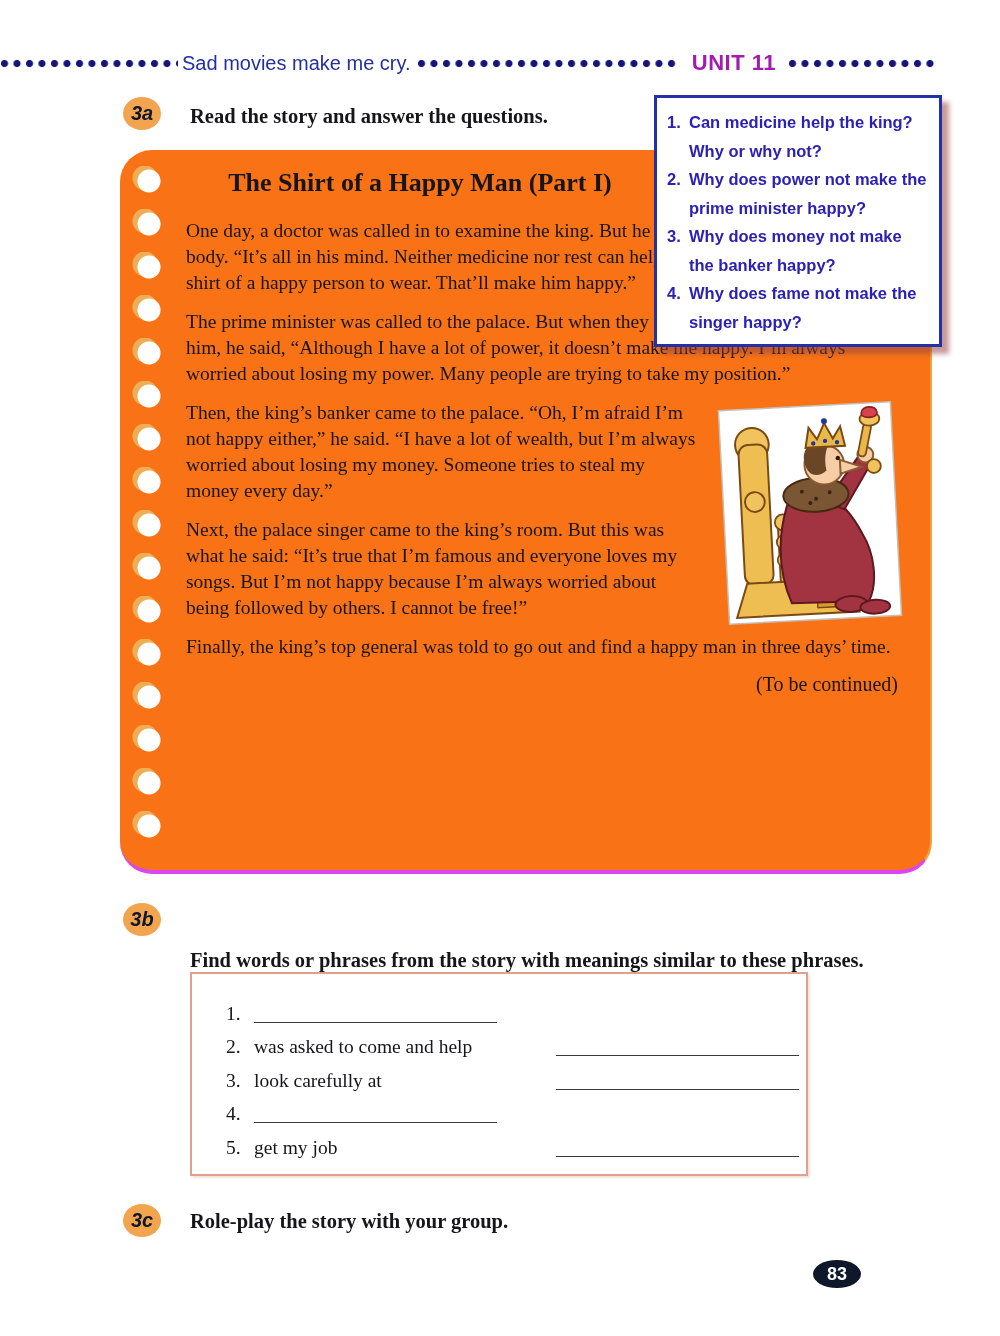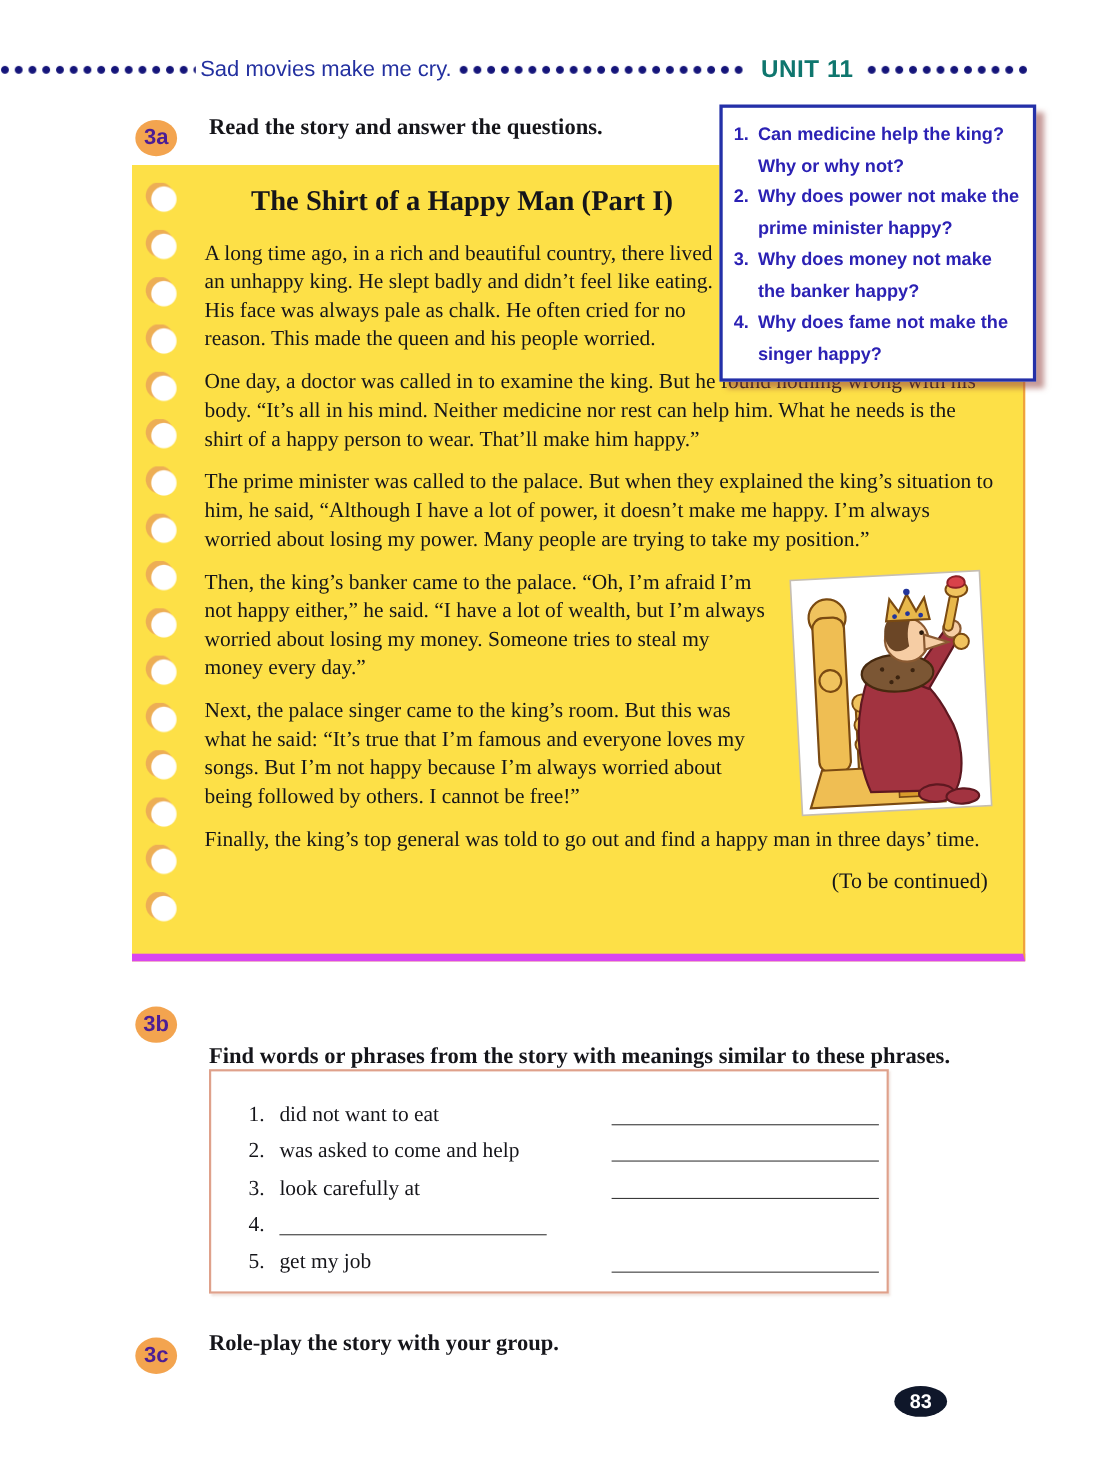--- a/index.html
+++ b/index.html
@@ -11,39 +11,39 @@
   .header{position:absolute;left:0;top:50px;width:936px;height:26px;
     display:flex;align-items:center;}
   .dots{height:9px;background-image:radial-gradient(circle at 4.5px 4.5px,#15157A 3.1px,transparent 4px);
     background-size:12.5px 9px;background-repeat:repeat-x;background-position:left center;}
   .dots-left{width:178px;}
   .dots-mid{flex:1;}
   .dots-right{width:148px;}
   .lesson-title{font-family:"Liberation Sans",sans-serif;font-size:20px;color:#2330A0;
     margin:0 6px 0 4px;white-space:nowrap;}
   .unit-label{font-family:"Liberation Sans",sans-serif;font-size:22px;font-weight:bold;
-    color:#0f766e;letter-spacing:.5px;margin:0 12px;white-space:nowrap;}
+    color:#a21caf;letter-spacing:.5px;margin:0 12px;white-space:nowrap;}
   
   .badge{position:absolute;width:38px;height:33px;border-radius:50%;background:#F3A44F;
     display:flex;align-items:center;justify-content:center;
-    font-family:"Liberation Sans",sans-serif;font-weight:bold;
-    font-size:20px;color:#4c1d95;margin-top:12px;}
+    font-family:"Liberation Sans",sans-serif;font-weight:bold;font-style:italic;
+    font-size:20px;color:#0f172a;}
   .instruction{position:absolute;left:190px;font-weight:bold;font-size:20.5px;line-height:1.5;}
   
   .qbox{position:absolute;left:654px;top:95px;width:288px;box-sizing:border-box;
     background:#ffffff;border:3px solid #2430A8;padding:10px 8px 8px 10px;
     box-shadow:7px 7px 5px rgba(150,70,65,.55);z-index:5;}
   .qrow{display:flex;font-family:"Liberation Sans",sans-serif;font-weight:bold;
     font-size:16.5px;line-height:1.73;color:#2B21B4;}
   .qnum{flex:none;width:22px;}
   .qtext{flex:1;}
   
   .panel{position:absolute;left:120px;top:150px;width:812px;height:724px;box-sizing:border-box;
-    background:#fde047;border-right:2px solid #F0A23C;border-bottom:7px solid #d946ef;
-    padding:16px 26px 8px 66px;z-index:1;}
+    background:#f97316;border-right:2px solid #F0A23C;border-bottom:4px solid #d946ef;
+    padding:16px 26px 8px 66px;z-index:1;border-radius:32px;}
   .holes{position:absolute;left:10px;top:16px;bottom:16px;width:36px;
     background-image:
       radial-gradient(circle at 19px 15px,#ffffff 11px,transparent 12px),
       radial-gradient(circle at 15px 12px,#EDAE55 12px,transparent 13px);
     background-size:36px 43px;background-repeat:repeat-y;}
   .story-narrow{width:468px;}
   .story-title{width:468px;text-align:center;font-weight:bold;font-size:26px;
     margin:2px 0 20px 0;}
   .panel p{margin:0 0 13px 0;font-size:19.5px;line-height:26px;}
   .king-fig{float:right;width:188px;height:228px;margin:0 0 6px 14px;}
@@ -93,21 +93,20 @@
     <span class="qnum">4.</span>
     <span class="qtext">Why does fame not make the singer happy?</span>
   </div>
 </div>
 
 <div class="panel">
   <div class="holes"></div>
 
   <div class="story-title">The Shirt of a Happy Man (Part I)</div>
 
-  <p class="story-narrow">A long time ago, in a rich and beautiful country, there lived an unhappy king. He slept badly and didn’t feel like eating. His face was always pale as chalk. He often cried for no reason. This made the queen and his people worried.</p>
   <p>One day, a doctor was called in to examine the king. But he found nothing wrong with his body. “It’s all in his mind. Neither medicine nor rest can help him. What he needs is the shirt of a happy person to wear. That’ll make him happy.”</p>
   <p>The prime minister was called to the palace. But when they explained the king’s situation to him, he said, “Although I have a lot of power, it doesn’t make me happy. I’m always worried about losing my power. Many people are trying to take my position.”</p>
 
   <div class="king-fig">
     <svg viewBox="0 0 190 230" width="188" height="228">
       <g transform="rotate(-3 95 115)">
         <rect x="8" y="6" width="174" height="216" fill="#ffffff" stroke="#c6beb2" stroke-width="1.5"></rect>
 
         <circle cx="40" cy="42" r="17" fill="#F0C35E" stroke="#7a4a12" stroke-width="2"></circle>
         <rect x="26" y="42" width="29" height="142" rx="10" fill="#EFBE53" stroke="#7a4a12" stroke-width="2"></rect>
@@ -160,21 +159,20 @@
 
   <div class="continued">(To be continued)</div>
 </div>
 
 <div class="badge" style="left:123px;top:903px;">3b</div>
 <div class="instruction" style="top:901px;width:715px;margin-top:44px;">Find words or phrases from the story with meanings similar to these phrases.</div>
 
 <div class="mbox">
   <div class="mrow">
     <span class="mnum">1.</span>
-    <span class="mtext">did not want to eat</span>
     <span class="blank"></span>
   </div>
   <div class="mrow">
     <span class="mnum">2.</span>
     <span class="mtext">was asked to come and help</span>
     <span class="blank"></span>
   </div>
   <div class="mrow">
     <span class="mnum">3.</span>
     <span class="mtext">look carefully at</span>

